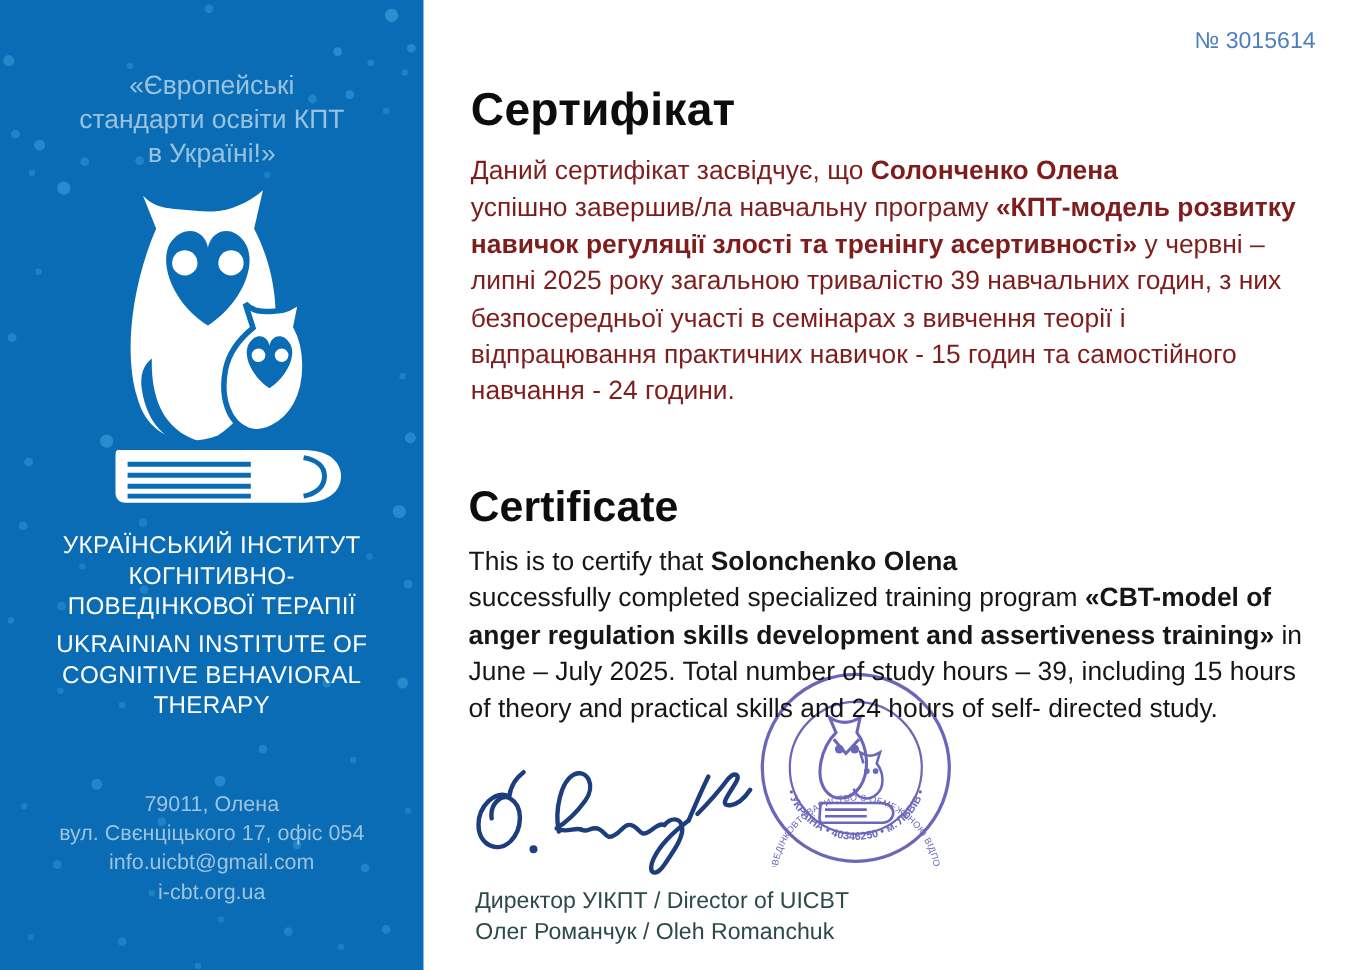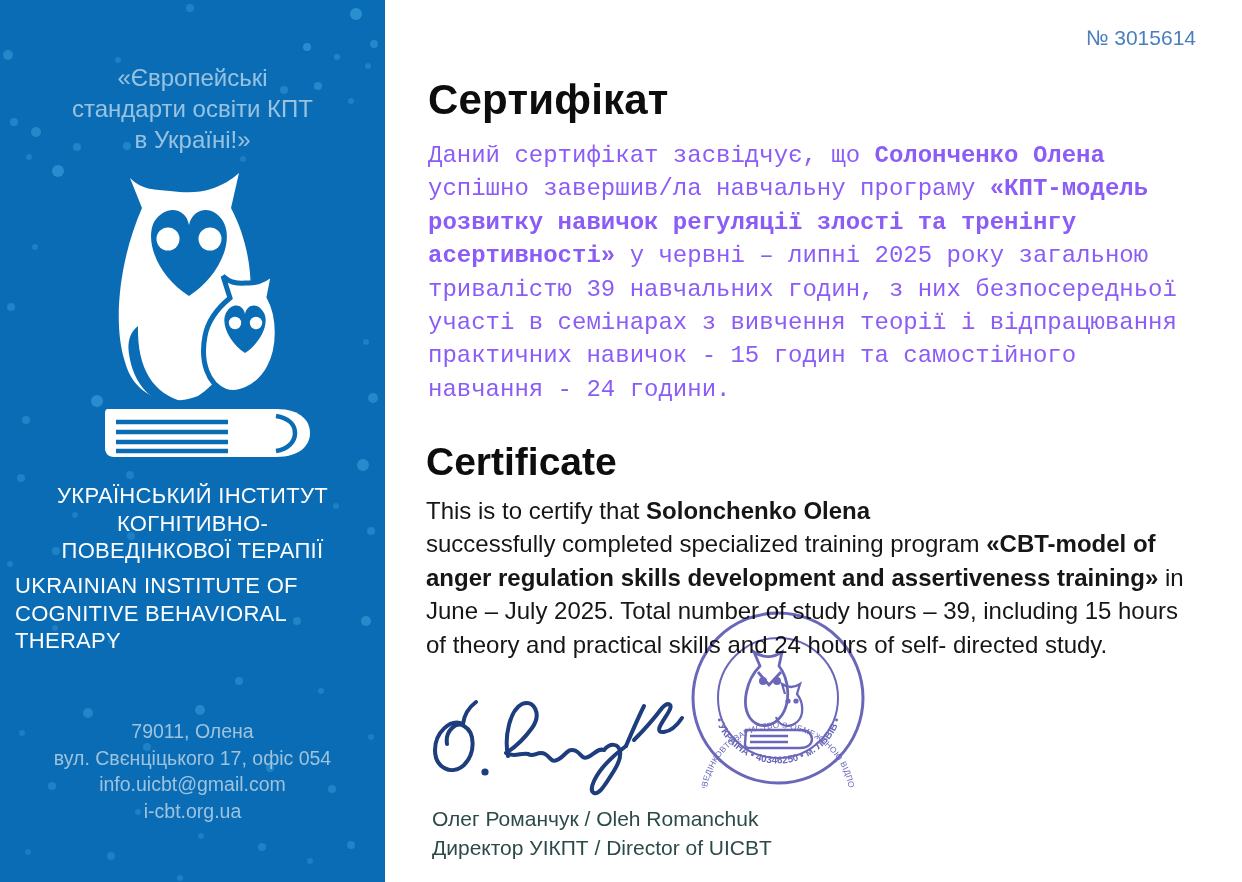--- a/index.html
+++ b/index.html
@@ -20,40 +20,40 @@
     text-align:center; font-size:24px; line-height:31px;
     color:rgba(206,227,241,0.72); white-space:pre-line; font-weight:400;
   }
   .logo-wrap { position:absolute; left:80px; top:166px; width:235px; height:300px; }
   .inst-ua {
     position:absolute; left:15px; top:482px; width:355px; text-align:center;
     color:#ffffff; font-size:22px; line-height:27.5px; white-space:pre-line; font-weight:400;
     letter-spacing:0.3px;
   }
   .inst-en {
-    position:absolute; left:15px; top:572px; width:355px; 
+    position:absolute; left:15px; top:572px; width:355px; text-align:center;
     color:#ffffff; font-size:22px; line-height:27.5px; white-space:pre-line; font-weight:400;
     letter-spacing:0.3px;
   }
   .addr {
     position:absolute; left:10px; top:718px; width:365px; text-align:center;
     color:rgba(199,219,232,0.78); font-size:19.5px; line-height:26.5px; font-weight:400;
   }
   
   .cert-no {
     position:absolute; top:26px; right:46px;
     color:#4a7ebd; font-size:21px; font-weight:400;text-align:center;
   }
   .ua-title {
     position:absolute; left:428px; top:76px;
     color:#0d0d0d; font-size:42px; font-weight:800; letter-spacing:0.2px;
   }
   .ua-para {
     position:absolute; left:428px; top:139px; width:768px;
-    color:#8b5cf6; font-size:24px; line-height:33.4px;font-family:Liberation Mono, monospace;
+    color:#7f1d1d; font-size:24px; line-height:33.4px;
   }
   .en-title {
     position:absolute; left:426px; top:440px;
     color:#0d0d0d; font-size:39px; font-weight:800;
   }
   .en-para {
     position:absolute; left:426px; top:494px; width:760px;
     color:#161616; font-size:24px; line-height:33.4px;
   }
   .bold { font-weight:700; }
@@ -244,17 +244,17 @@
       </g>
       <g stroke="#5552b0" fill="none" stroke-width="2.4">
         <path d="M58,122 L112,122 C121,122 124,127 124,131 C124,136 120,140 112,140 L60,140 C58,140 57,138 57,136 Z"></path>
         <line x1="62" y1="128" x2="100" y2="128"></line>
         <line x1="62" y1="134" x2="100" y2="134"></line>
       </g>
     </svg>
   </div>
 
   <div class="footer-names">
+    <div>Директор УІКПТ / Director of UICBT</div>
     <div>Олег Романчук / Oleh Romanchuk</div>
-    <div>Директор УІКПТ / Director of UICBT</div>
   </div>
 
 </div>
 
 </body></html>

